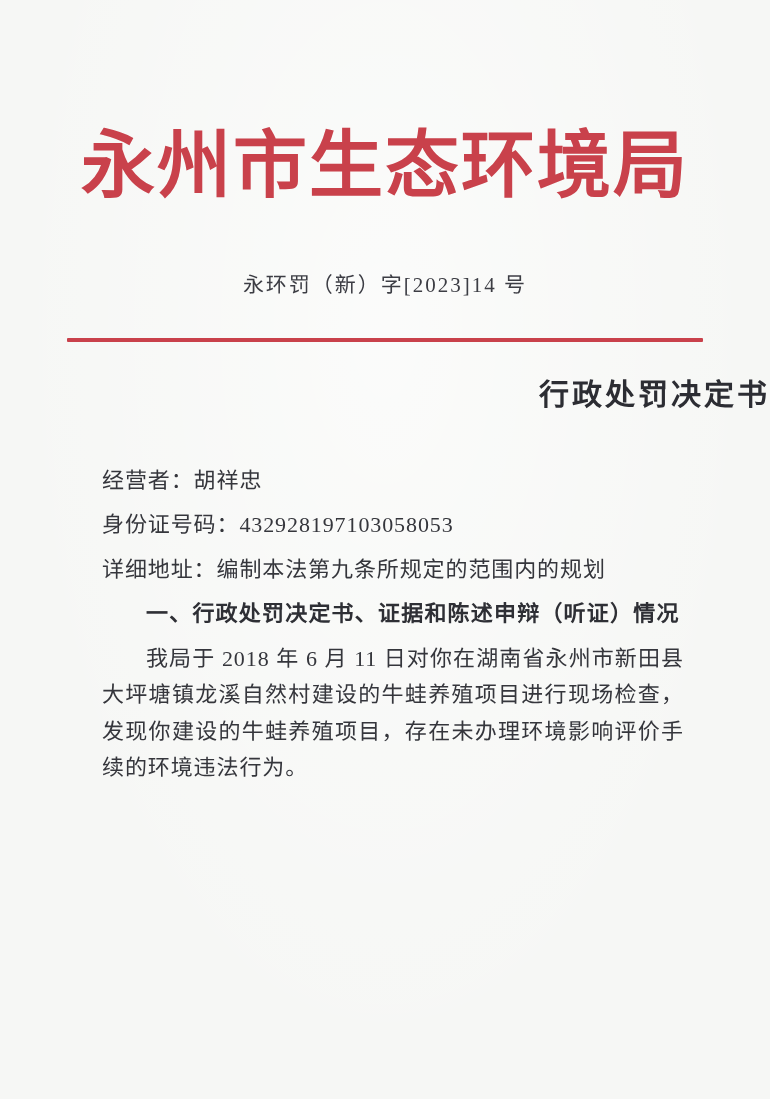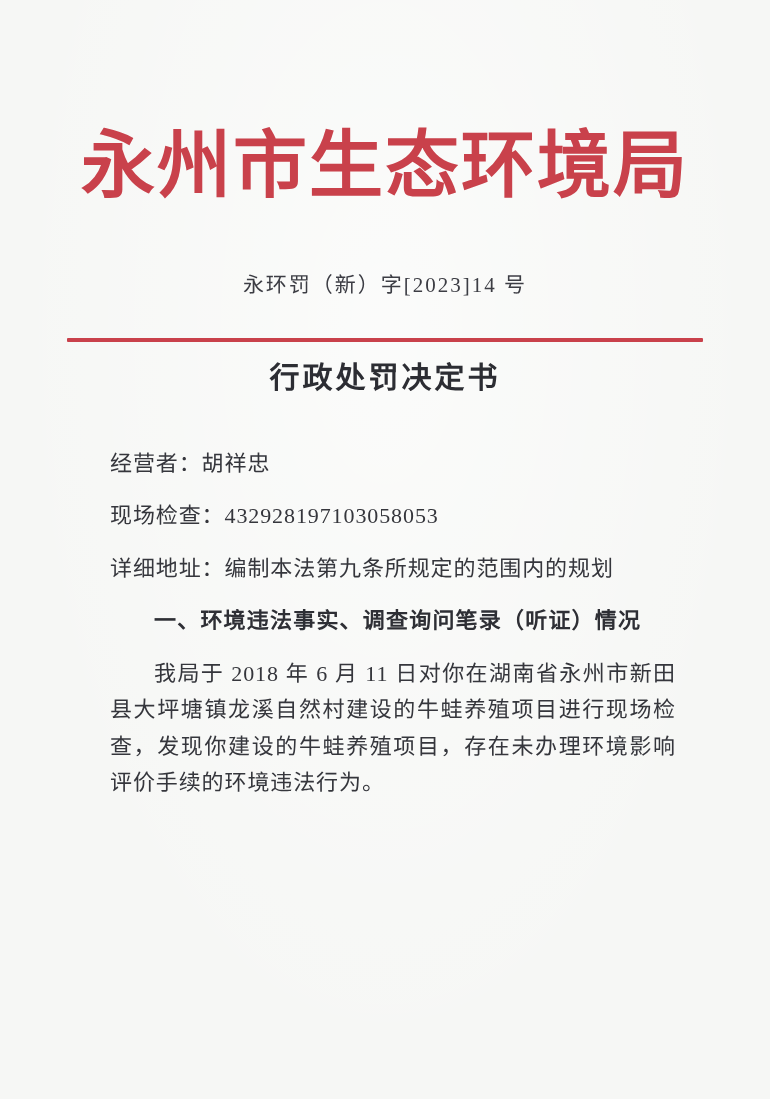--- a/index.html
+++ b/index.html
@@ -40,37 +40,37 @@
     color:#3c3d44;
   }
   .redline{
     width:636px;
     height:4px;
     margin:38px auto 0;
     background:var(--accent-red);
     border-radius:1px;
   }
   .doctitle{
-    margin-top:16px;
-    text-align:center;
+    margin-top:33px;
+    text-align:right;
     font-size:30px;
     line-height:40px;
     font-weight:bold;
     letter-spacing:3px;
     color:#2c2d33;
   }
   .docbody{
     width:598px;
     margin:48px 0 0 94px;
     font-size:22px;
     line-height:36.5px;
     letter-spacing:0.9px;
     text-align:justify;
   }
-  .docbody p{margin:16px;}
+  .docbody p{margin:8px;}
   .heading{
     font-weight:bold;
     text-indent:2em;
     font-family:"Liberation Sans","DejaVu Sans",sans-serif;
     letter-spacing:1.2px;
     color:#2e2f35;
   }
   .para{text-indent:2em;}
 </style>
 </head>
@@ -81,19 +81,19 @@
   <div class="agency">永州市生态环境局</div>
 
   <div class="docnum">永环罚（新）字[2023]14 号</div>
 
   <div class="redline"></div>
 
   <h1 class="doctitle">行政处罚决定书</h1>
 
   <div class="docbody">
     <p>经营者：胡祥忠</p>
-    <p>现场检查：432928197103058053</p>
+    <p>身份证号码：432928197103058053</p>
     <p>详细地址：编制本法第九条所规定的范围内的规划</p>
-    <p class="heading">一、环境违法事实、调查询问笔录（听证）情况</p>
+    <p class="heading">一、行政处罚决定书、证据和陈述申辩（听证）情况</p>
     <p class="para">我局于 2018 年 6 月 11 日对你在湖南省永州市新田县大坪塘镇龙溪自然村建设的牛蛙养殖项目进行现场检查，发现你建设的牛蛙养殖项目，存在未办理环境影响评价手续的环境违法行为。</p>
   </div>
 
 </div>
 
 </body></html>

